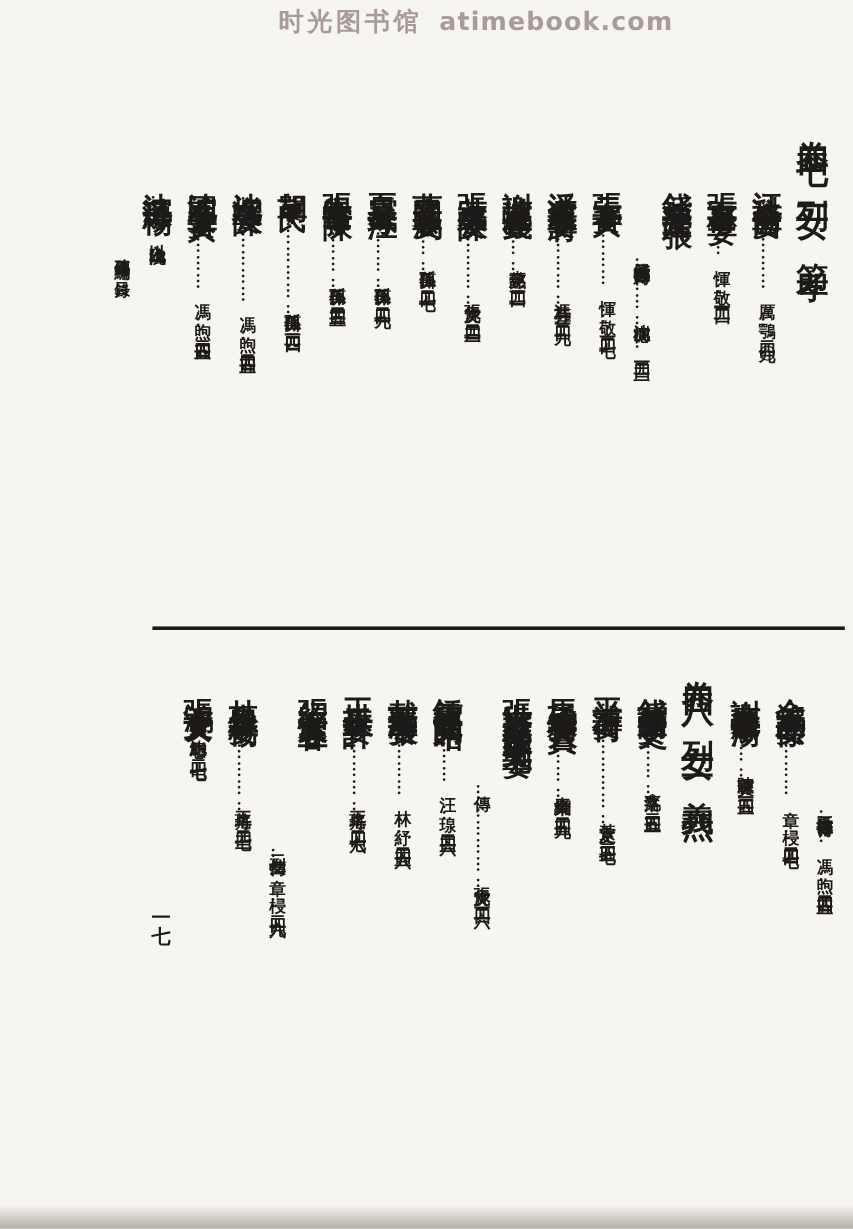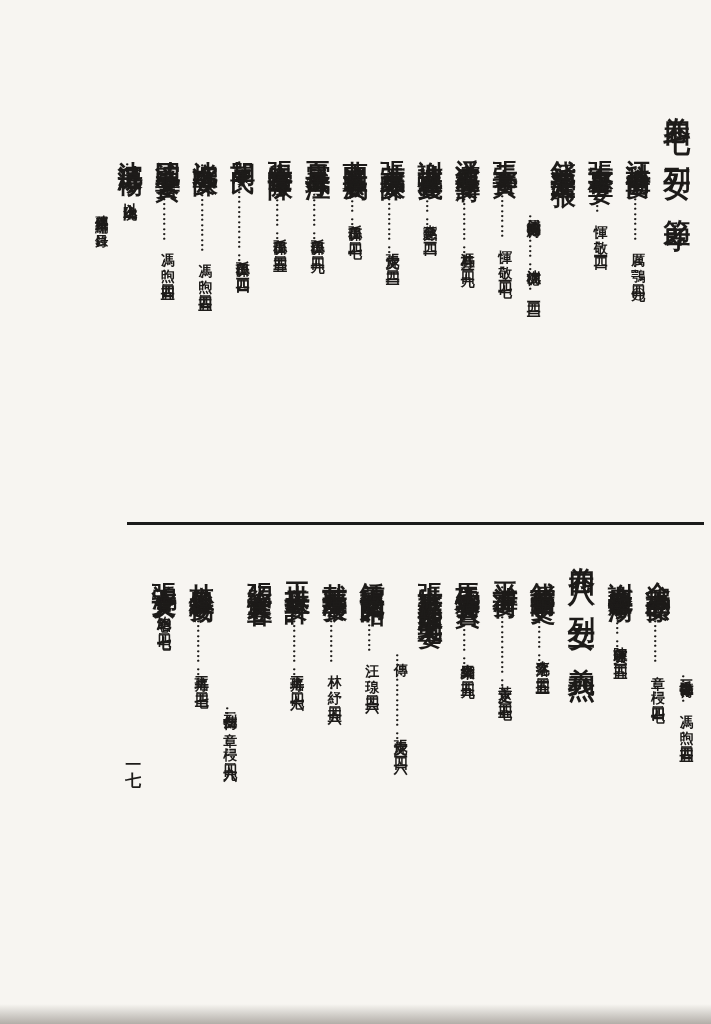--- a/index.html
+++ b/index.html
@@ -61,20 +61,23 @@
   .bottom-edge {
     position:absolute; bottom:0; left:0; width:100%; height:20px;
     background:linear-gradient(to bottom, rgba(110,104,96,0), rgba(110,104,96,0.5));
   }
 </style>
 </head>
 <body>
 
 <div class="page">
 
+  <div class="watermark">
+    <span class="wm-cjk">时光图书馆</span><span>atimebook.com</span>
+  </div>
 
   <div class="band band-top">
     <div class="col header-col">卷四七　列女一　節孝</div>
 
     <div class="col entry">
       <span class="t">汪科裔妻田</span><span class="a">傳……………厲　鶚…二四〇九</span>
     </div>
     <div class="col entry">
       <span class="t">張惠言母姜</span><span class="a">墓志銘………惲　敬…二四一一</span>
     </div>

